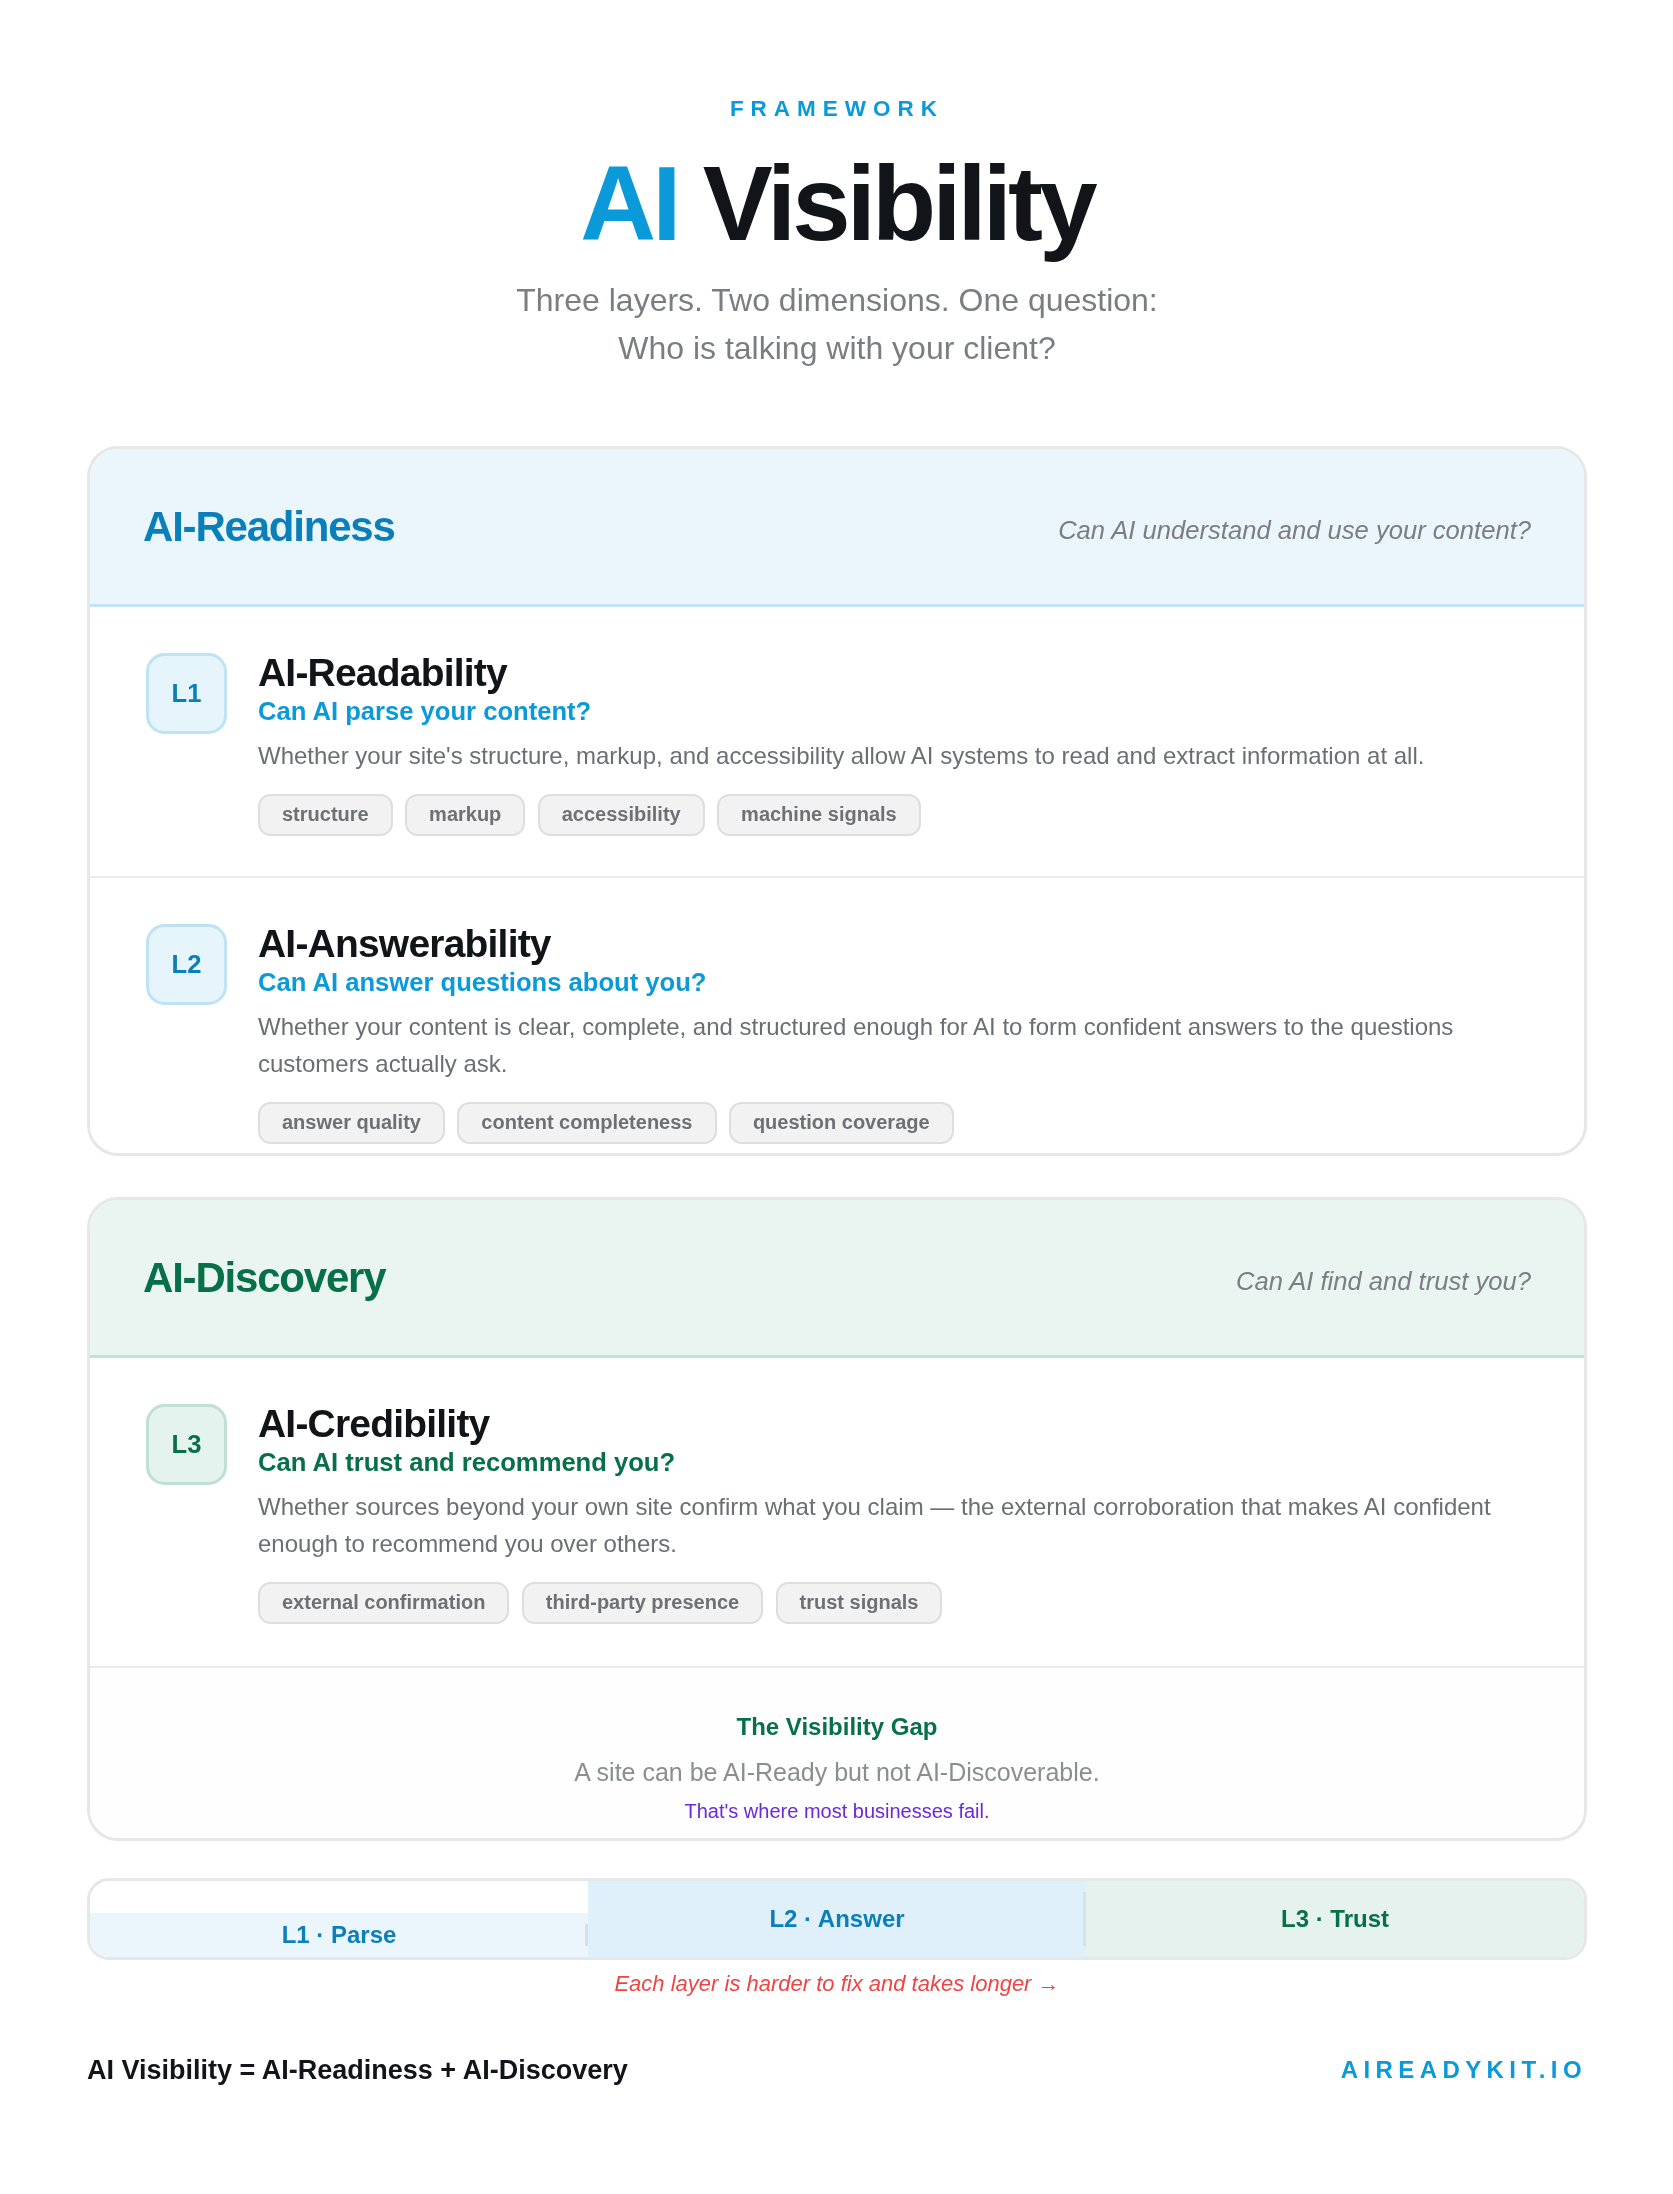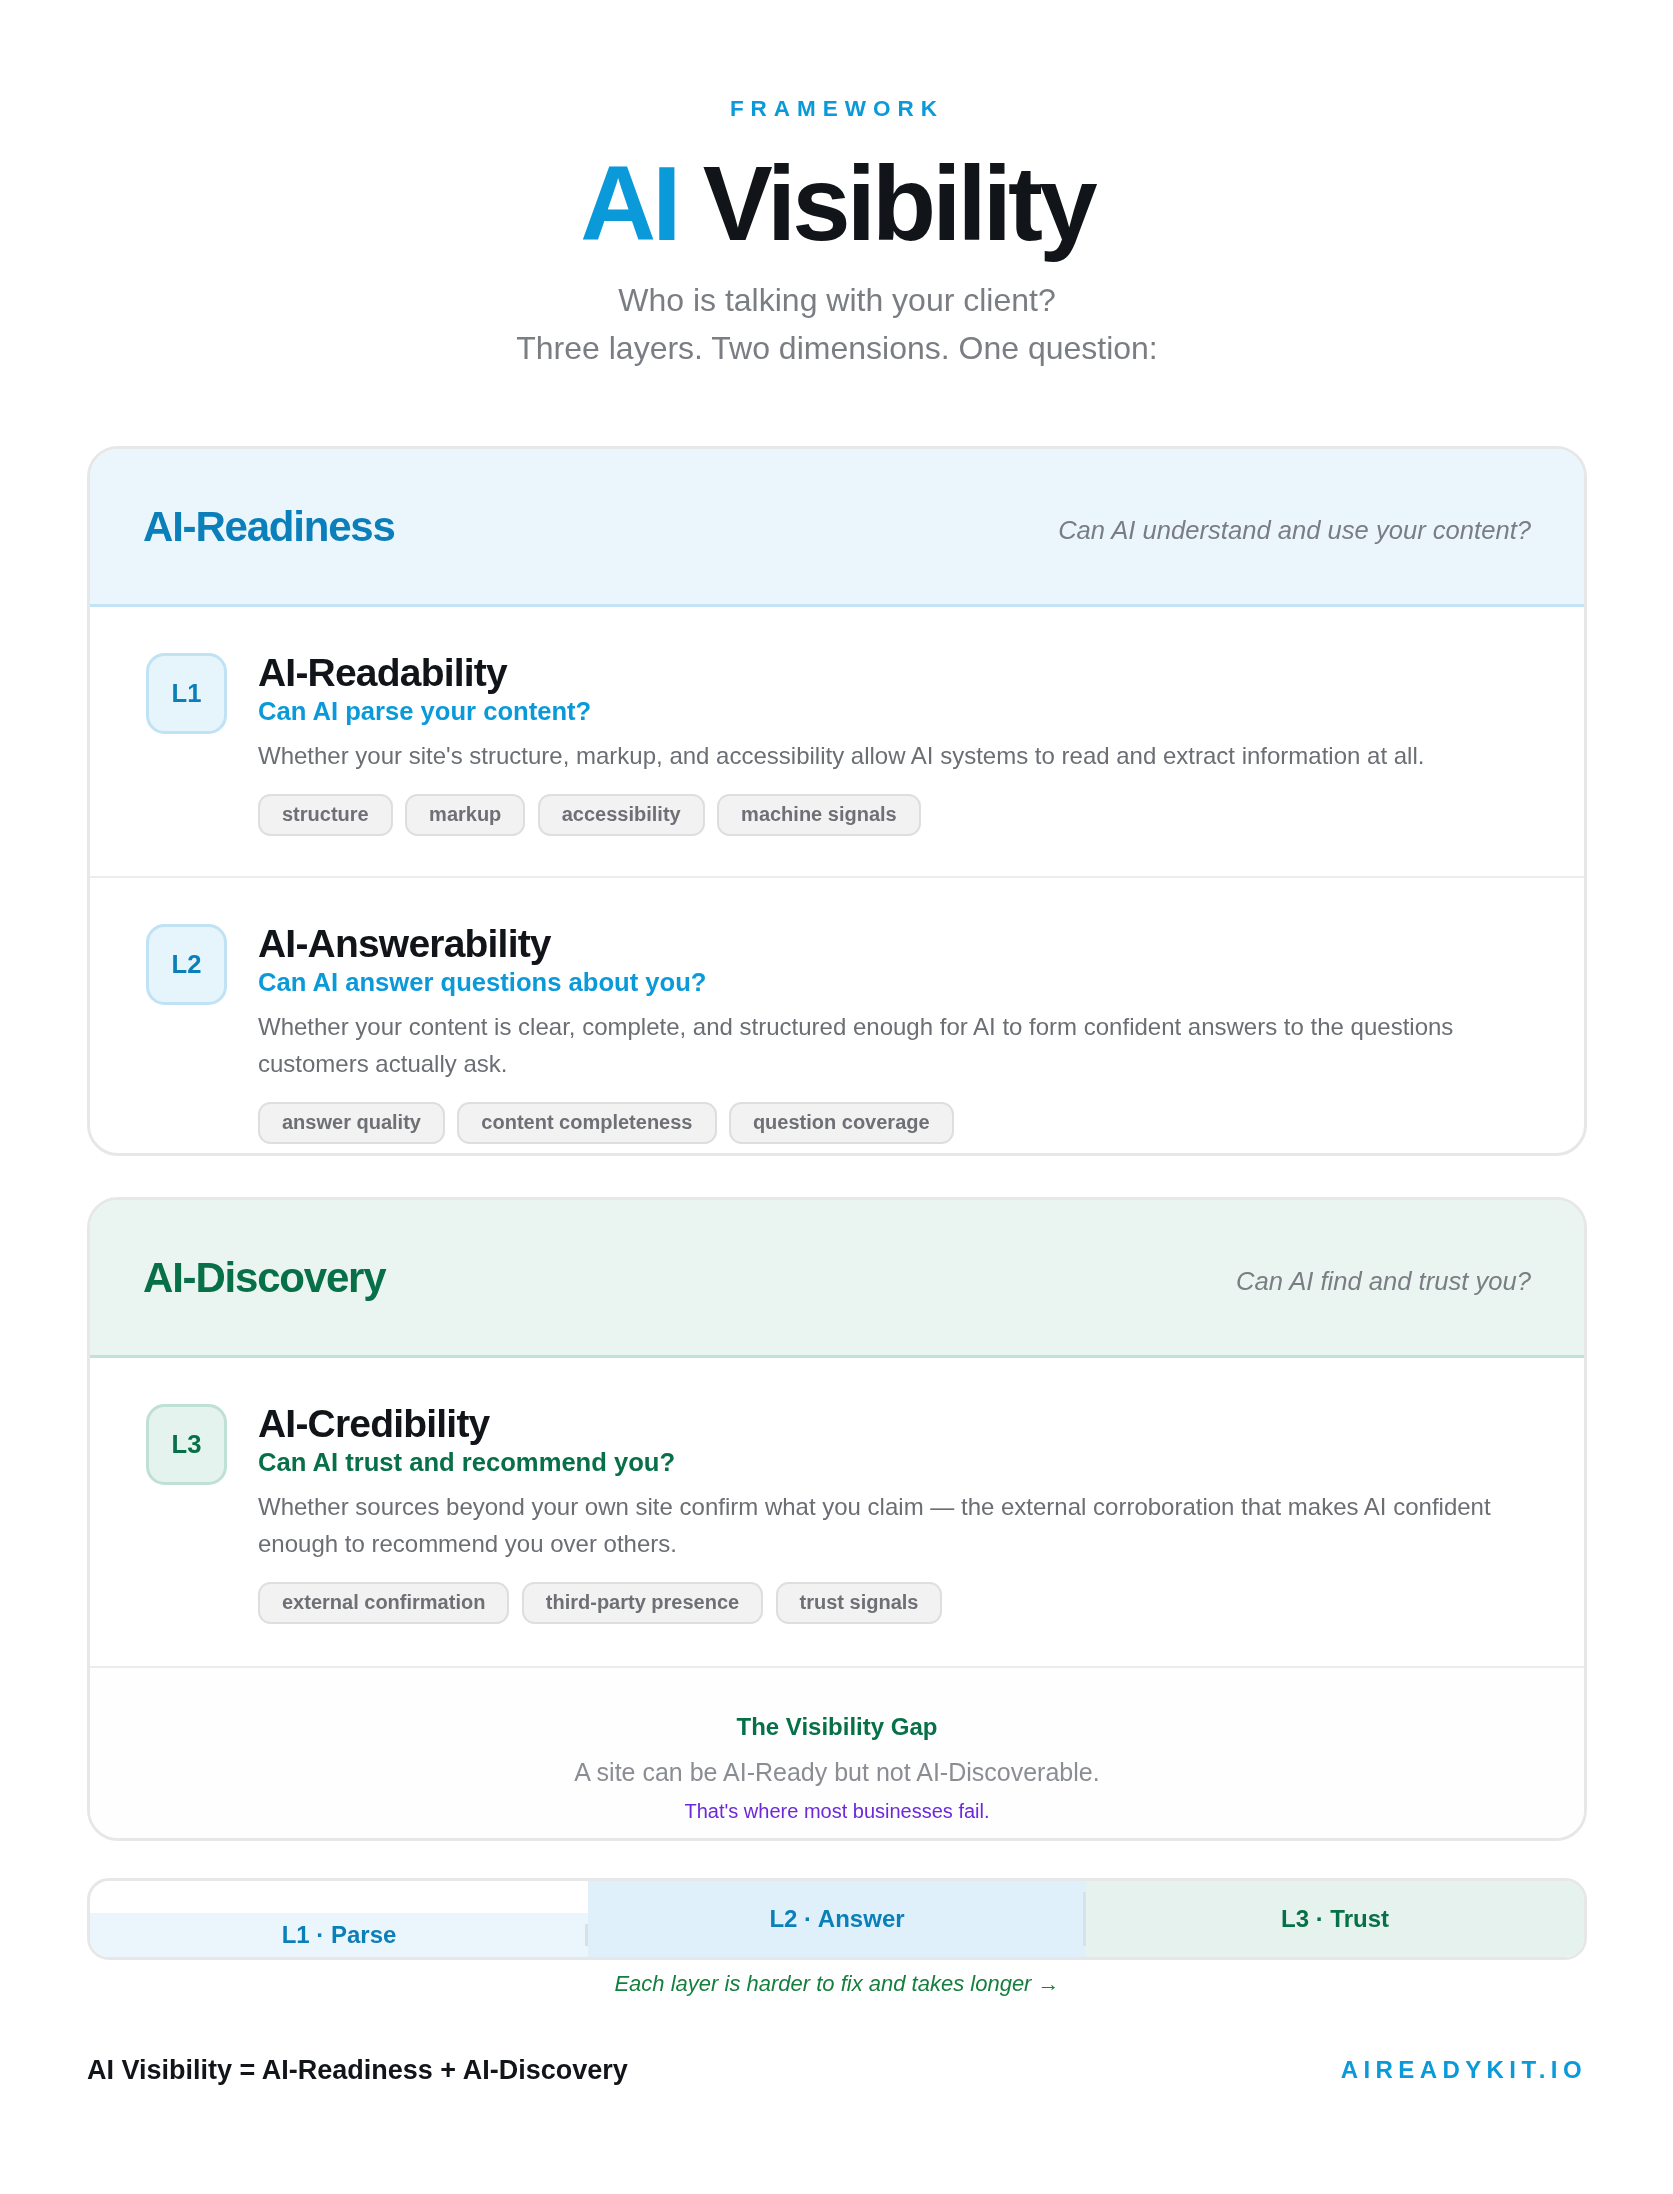--- a/index.html
+++ b/index.html
@@ -150,43 +150,43 @@
   .seg.s1 { background: #ebf6fc; color: #0a7fb9; margin-top: 32px; }
   .seg.s2 { background: #dff0fa; color: #0a7fb9; }
   .seg.s3 { background: #e6f2ee; color: #077048; }
   .seg.s1::after, .seg.s2::after {
     content: ""; position: absolute; right: 0; top: 11px; bottom: 11px;
     width: 3.1px; background: #d4e3ea;
   }
   .footnote {
     position: absolute; top: 1971px; left: 0; width: 1674px;
     text-align: center;
-    font-size: 22px; font-style: italic; color: #15803d;
+    font-size: 22px; font-style: italic; color: #ef4444;
   }
 
   
   .footer-formula {
     position: absolute; top: 2055px; left: 87px;
     font-size: 27px; font-weight: 700; color: #111418;
   }
   .footer-brand {
     position: absolute; top: 2056px; right: 87px;
     font-size: 24px; font-weight: 700; letter-spacing: 5.4px;
     color: #0b9ad9;
     margin-left: 48px;
   }
 </style>
 </head>
 <body>
 
 <div class="eyebrow">FRAMEWORK</div>
 <h1 class="title"><span class="accent">AI</span> <span>Visibility</span></h1>
 <div class="subtitle">
+  <div>Three layers. Two dimensions. One question:</div>
   <div>Who is talking with your client?</div>
-  <div>Three layers. Two dimensions. One question:</div>
 </div>
 
 <section class="card readiness">
   <div class="card-header">
     <h2>AI-Readiness</h2>
     <div class="question">Can AI understand and use your content?</div>
   </div>
 
   <div class="layer l1">
     <div class="badge">L1</div>

